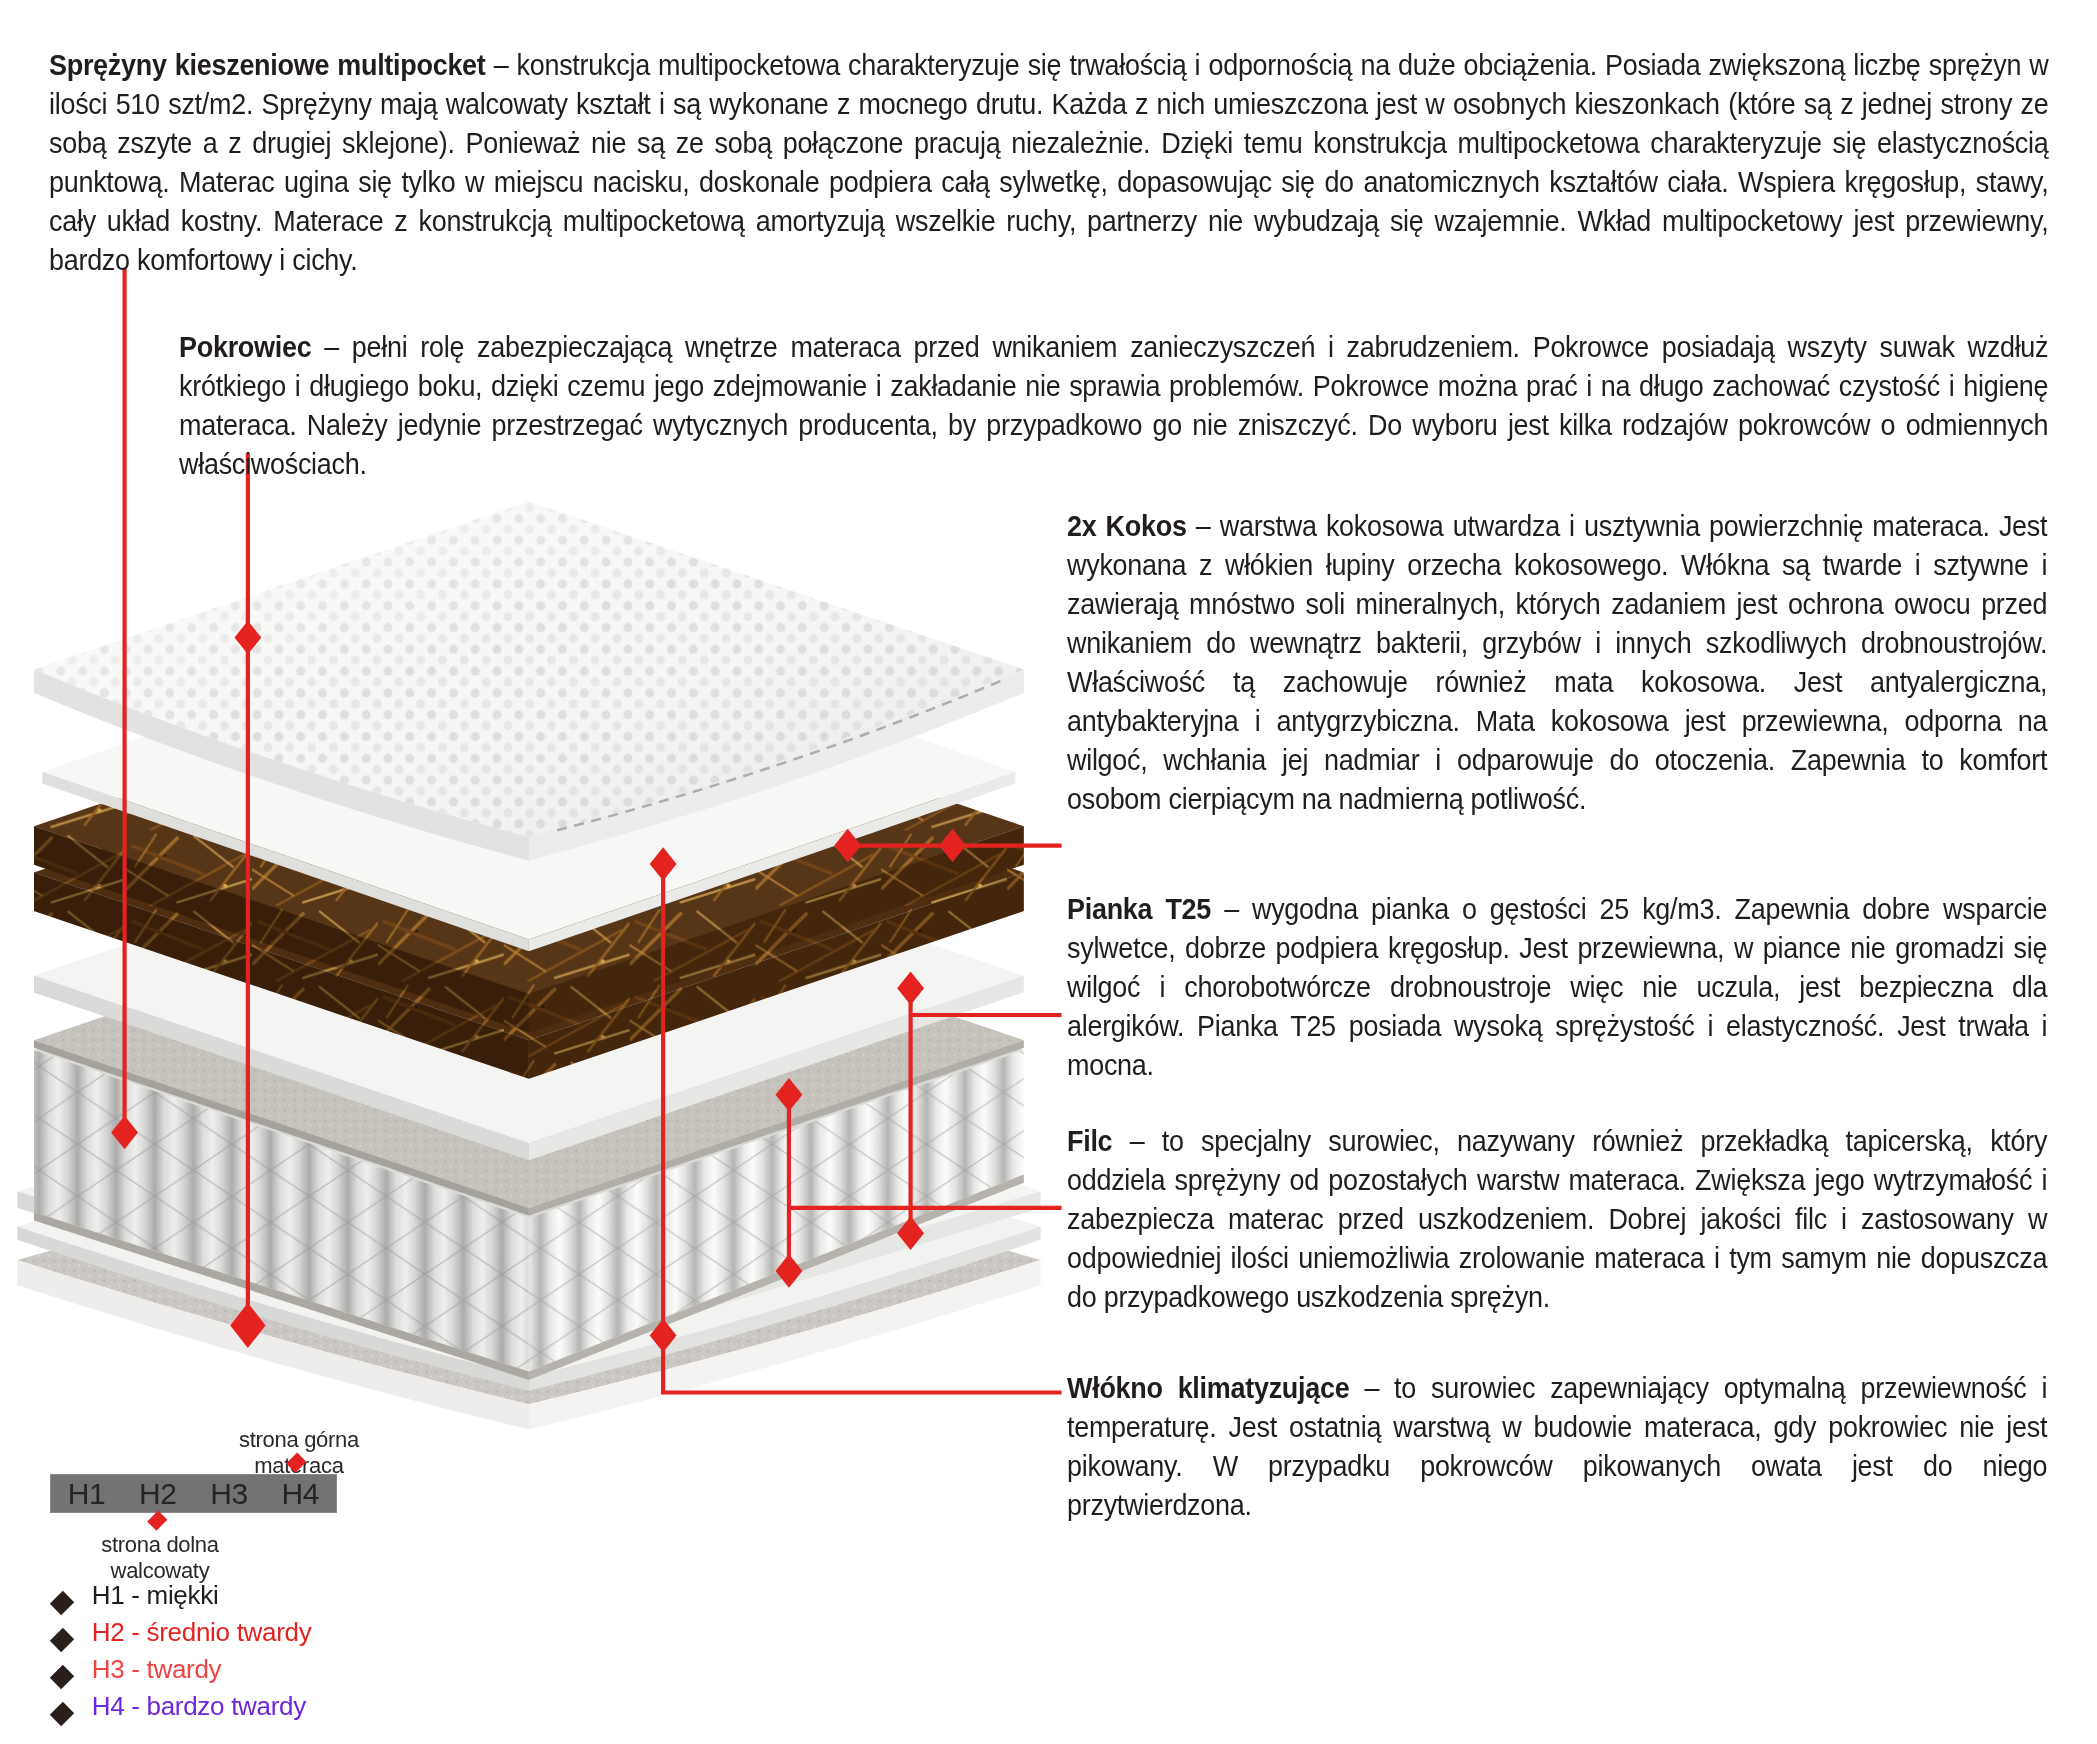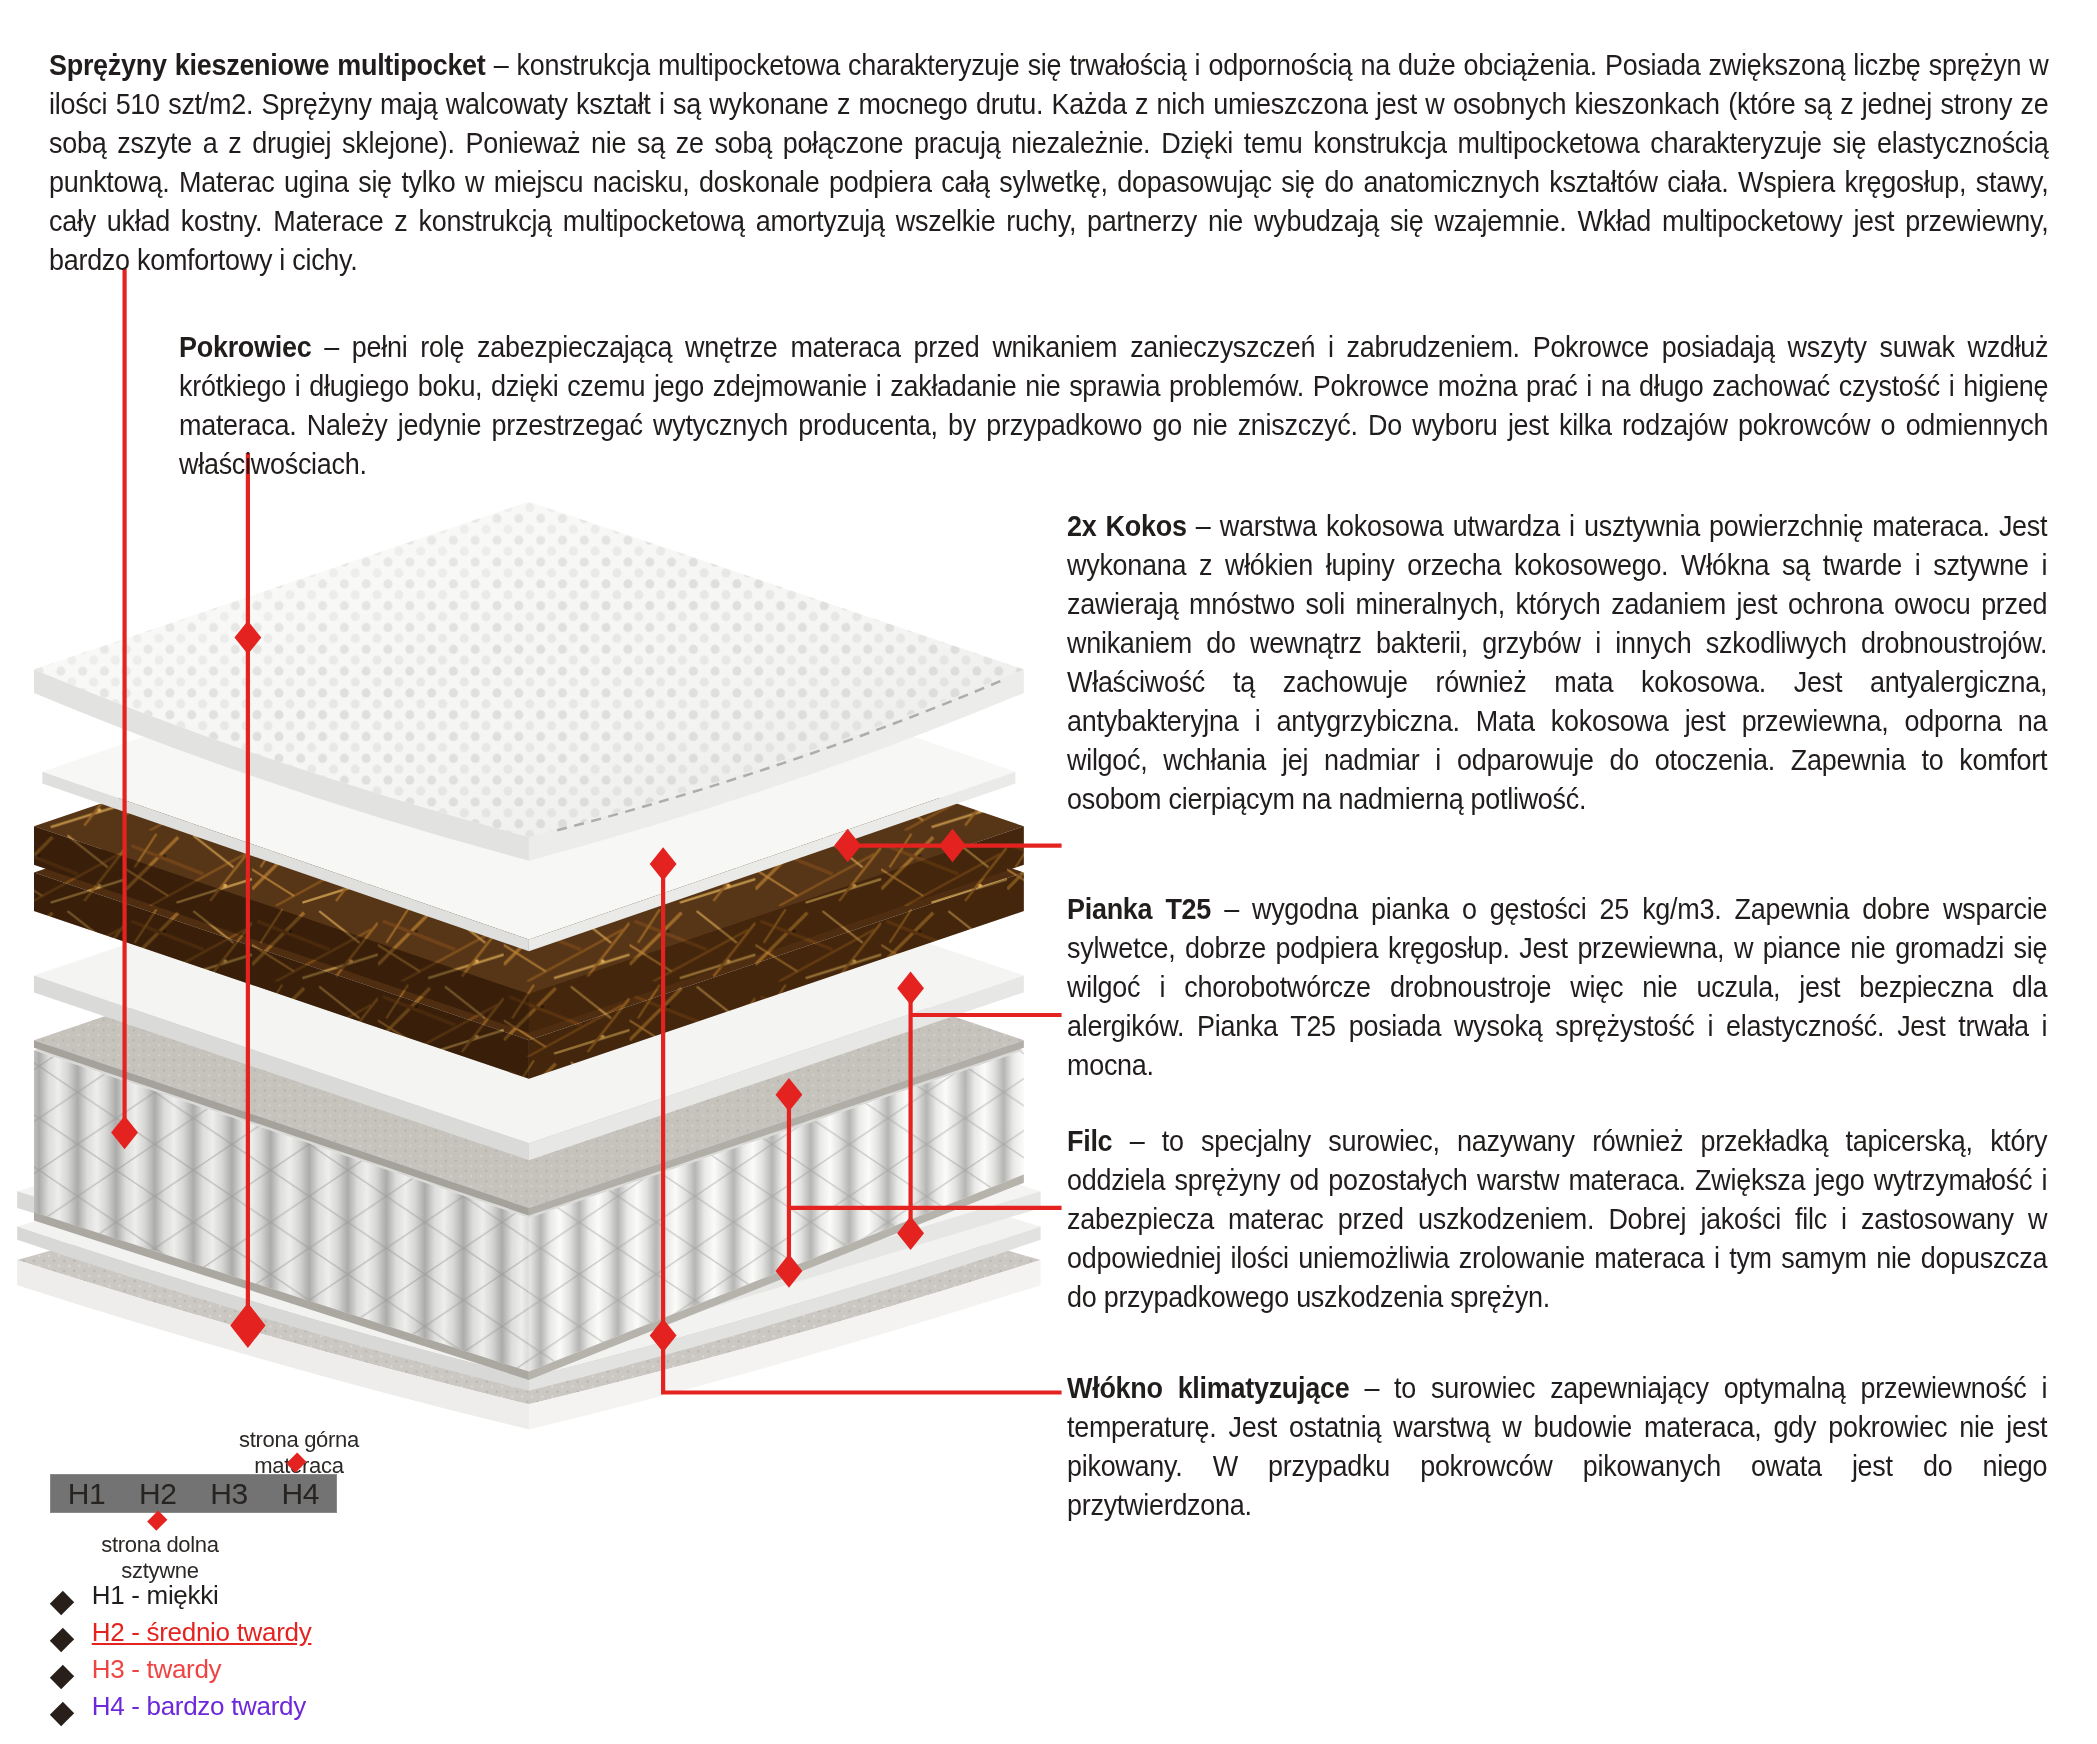--- a/index.html
+++ b/index.html
@@ -258,30 +258,30 @@
 <span class="rdia" id="rdia-top"></span>
 
 <div id="htable">
   <div class="hcell">H1</div>
   <div class="hcell">H2</div>
   <div class="hcell">H3</div>
   <div class="hcell">H4</div>
 </div>
 
 <span class="rdia" id="rdia-bottom"></span>
-<div class="side-label" id="label-bottom-side">strona dolna sztywne</div>
+<div class="side-label" id="label-bottom-side">strona dolna walcowaty</div>
 
 <div id="legend">
   <div class="legend-row">
     <span class="ldia"></span>
     <span class="legend-label" style="color: rgb(33, 29, 28);">H1 - miękki</span>
   </div>
   <div class="legend-row">
     <span class="ldia"></span>
-    <span class="legend-label" style="color: rgb(228, 35, 32); text-decoration: underline;">H2 - średnio twardy</span>
+    <span class="legend-label" style="color: rgb(228, 35, 32);">H2 - średnio twardy</span>
   </div>
   <div class="legend-row">
     <span class="ldia"></span>
     <span class="legend-label" style="color: #ef4444;">H3 - twardy</span>
   </div>
   <div class="legend-row">
     <span class="ldia"></span>
     <span class="legend-label" style="color: #6d28d9;">H4 - bardzo twardy</span>
   </div>
 </div>

